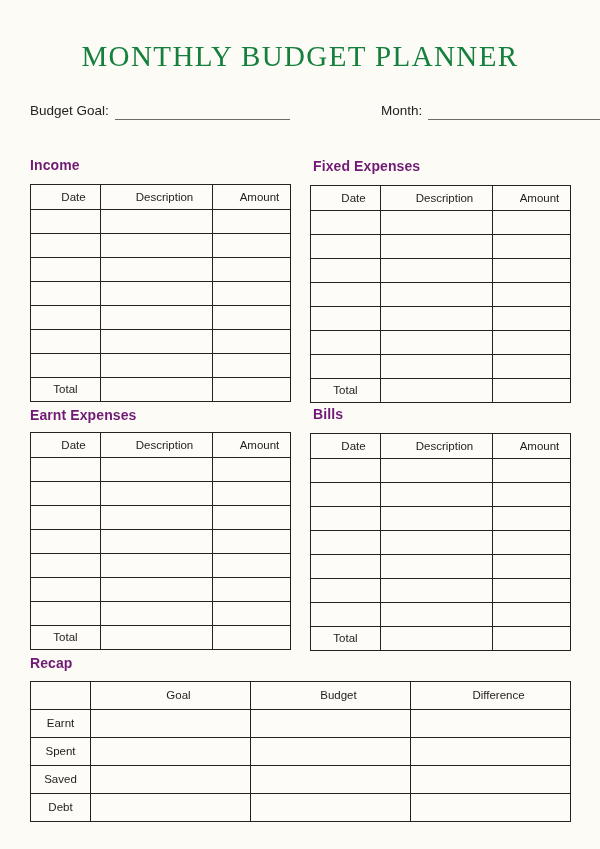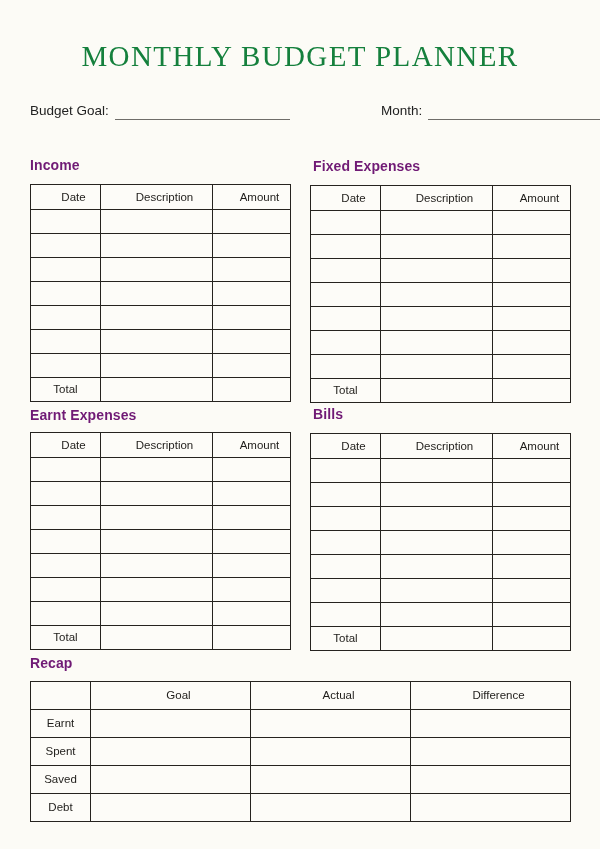--- a/index.html
+++ b/index.html
@@ -374,21 +374,21 @@
     <colgroup>
         <col class="c-lab">
         <col class="c-col">
         <col class="c-col">
         <col class="c-col">
       </colgroup>
     <tbody>
         <tr>
           <th></th>
           <th>Goal</th>
-          <th>Actual</th>
+          <th>Budget</th>
           <th>Difference</th>
         </tr>
         <tr>
           <td>Earnt</td>
           <td class="cell-empty"></td>
           <td class="cell-empty"></td>
           <td class="cell-empty"></td>
         </tr>
         <tr>
           <td>Spent</td>

